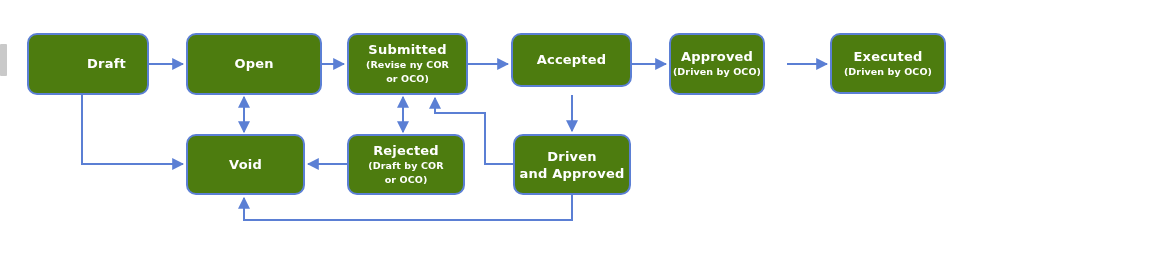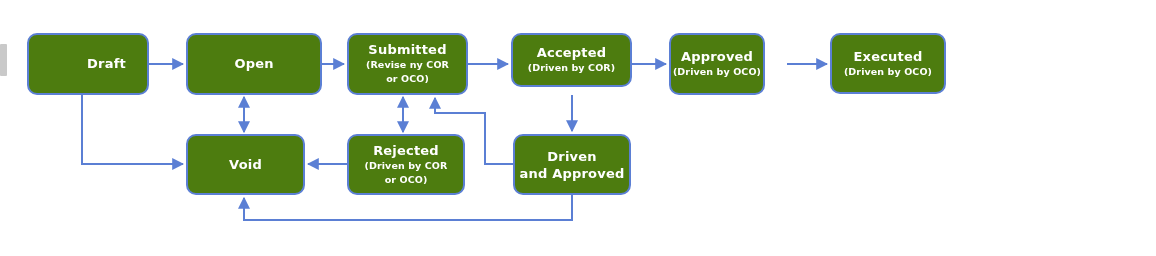--- a/index.html
+++ b/index.html
@@ -118,40 +118,39 @@
   </div>
 
   <div class="node" style="left:347px; top:33px; width:121px; height:62px;">
     <div class="title">Submitted</div>
     <div class="sub">(Revise ny COR</div>
     <div class="sub">or OCO)</div>
   </div>
 
   <div class="node" style="left:511px; top:33px; width:121px; height:54px;">
     <div class="title">Accepted</div>
-    <div class="sub">(Driven by COR)</div>
   </div>
 
   <div class="node" style="left:669px; top:33px; width:96px; height:62px;">
     <div class="title">Approved</div>
     <div class="sub">(Driven by OCO)</div>
   </div>
 
   <div class="node" style="left:830px; top:33px; width:116px; height:61px;">
     <div class="title">Executed</div>
     <div class="sub">(Driven by OCO)</div>
   </div>
 
   <div class="node" style="left:186px; top:134px; width:119px; height:61px;text-align:right;">
     <div class="title">Void</div>
   </div>
 
   <div class="node" style="left:347px; top:134px; width:118px; height:61px;">
     <div class="title">Rejected</div>
-    <div class="sub">(Driven by COR</div>
+    <div class="sub">(Draft by COR</div>
     <div class="sub">or OCO)</div>
   </div>
 
   <div class="node two-line" style="left:513px; top:134px; width:118px; height:61px;">
     <div class="title">Driven</div>
     <div class="title">and Approved</div>
   </div>
 
 </div>
 

